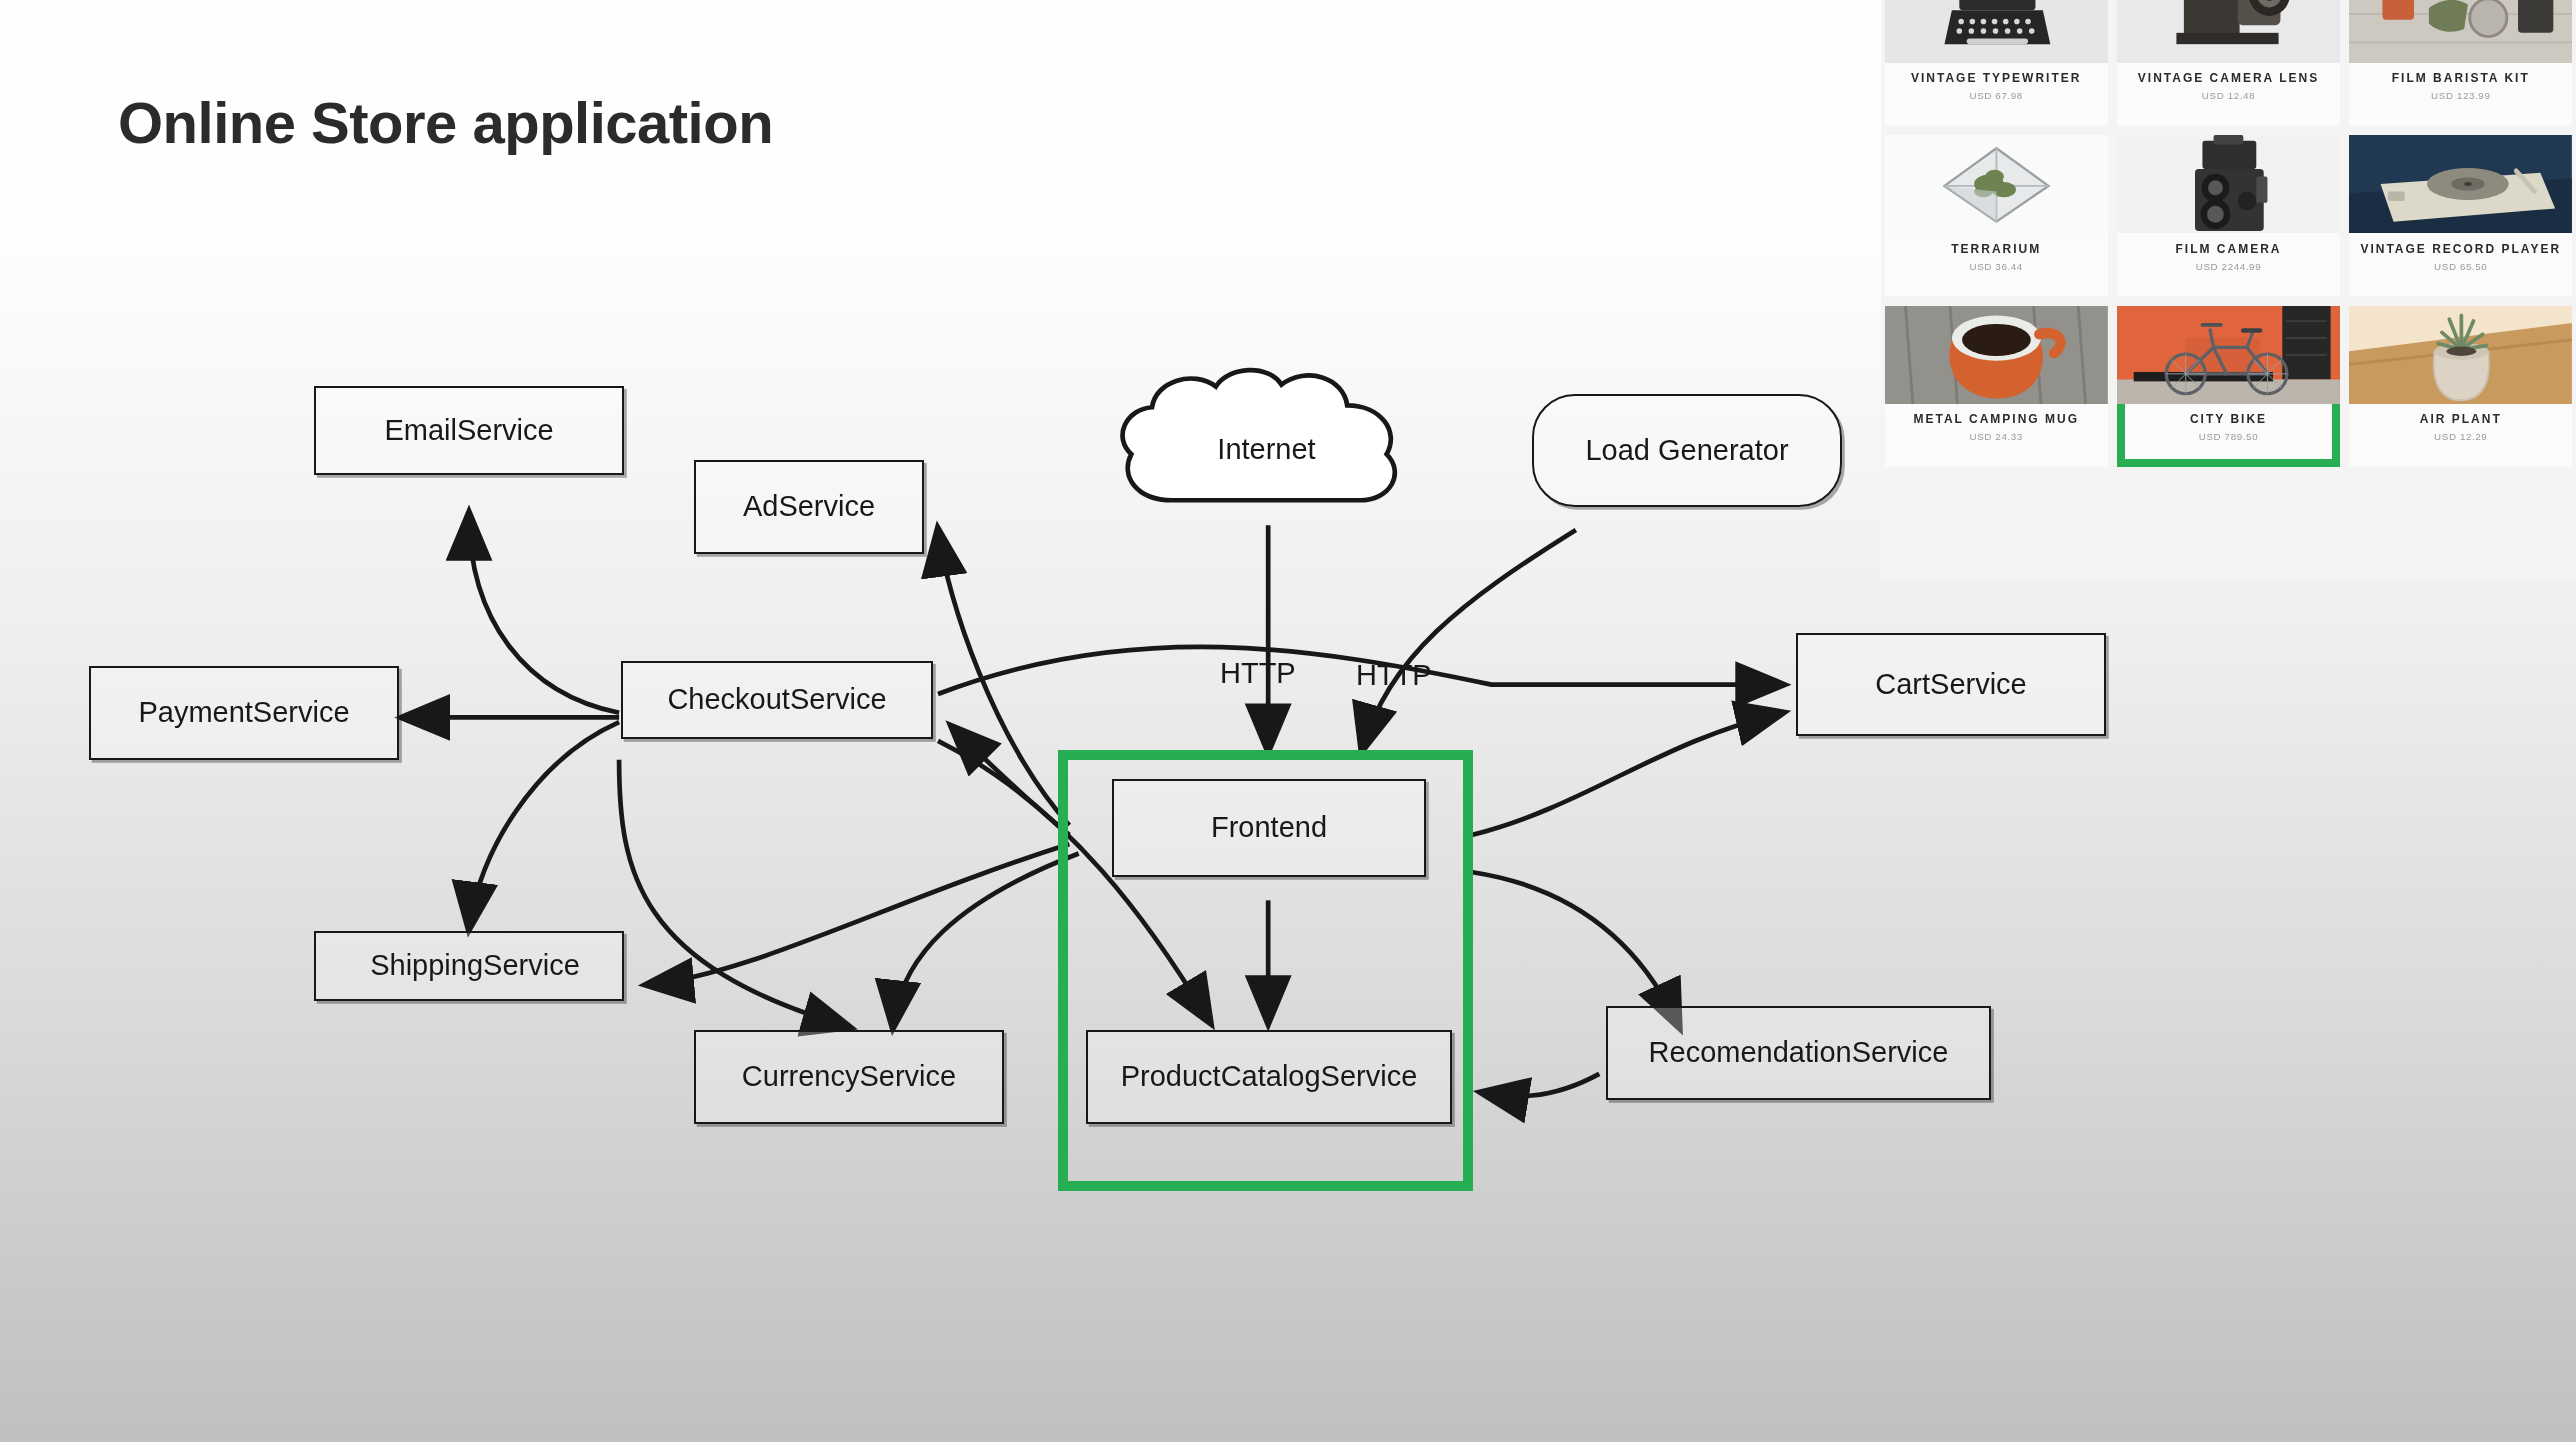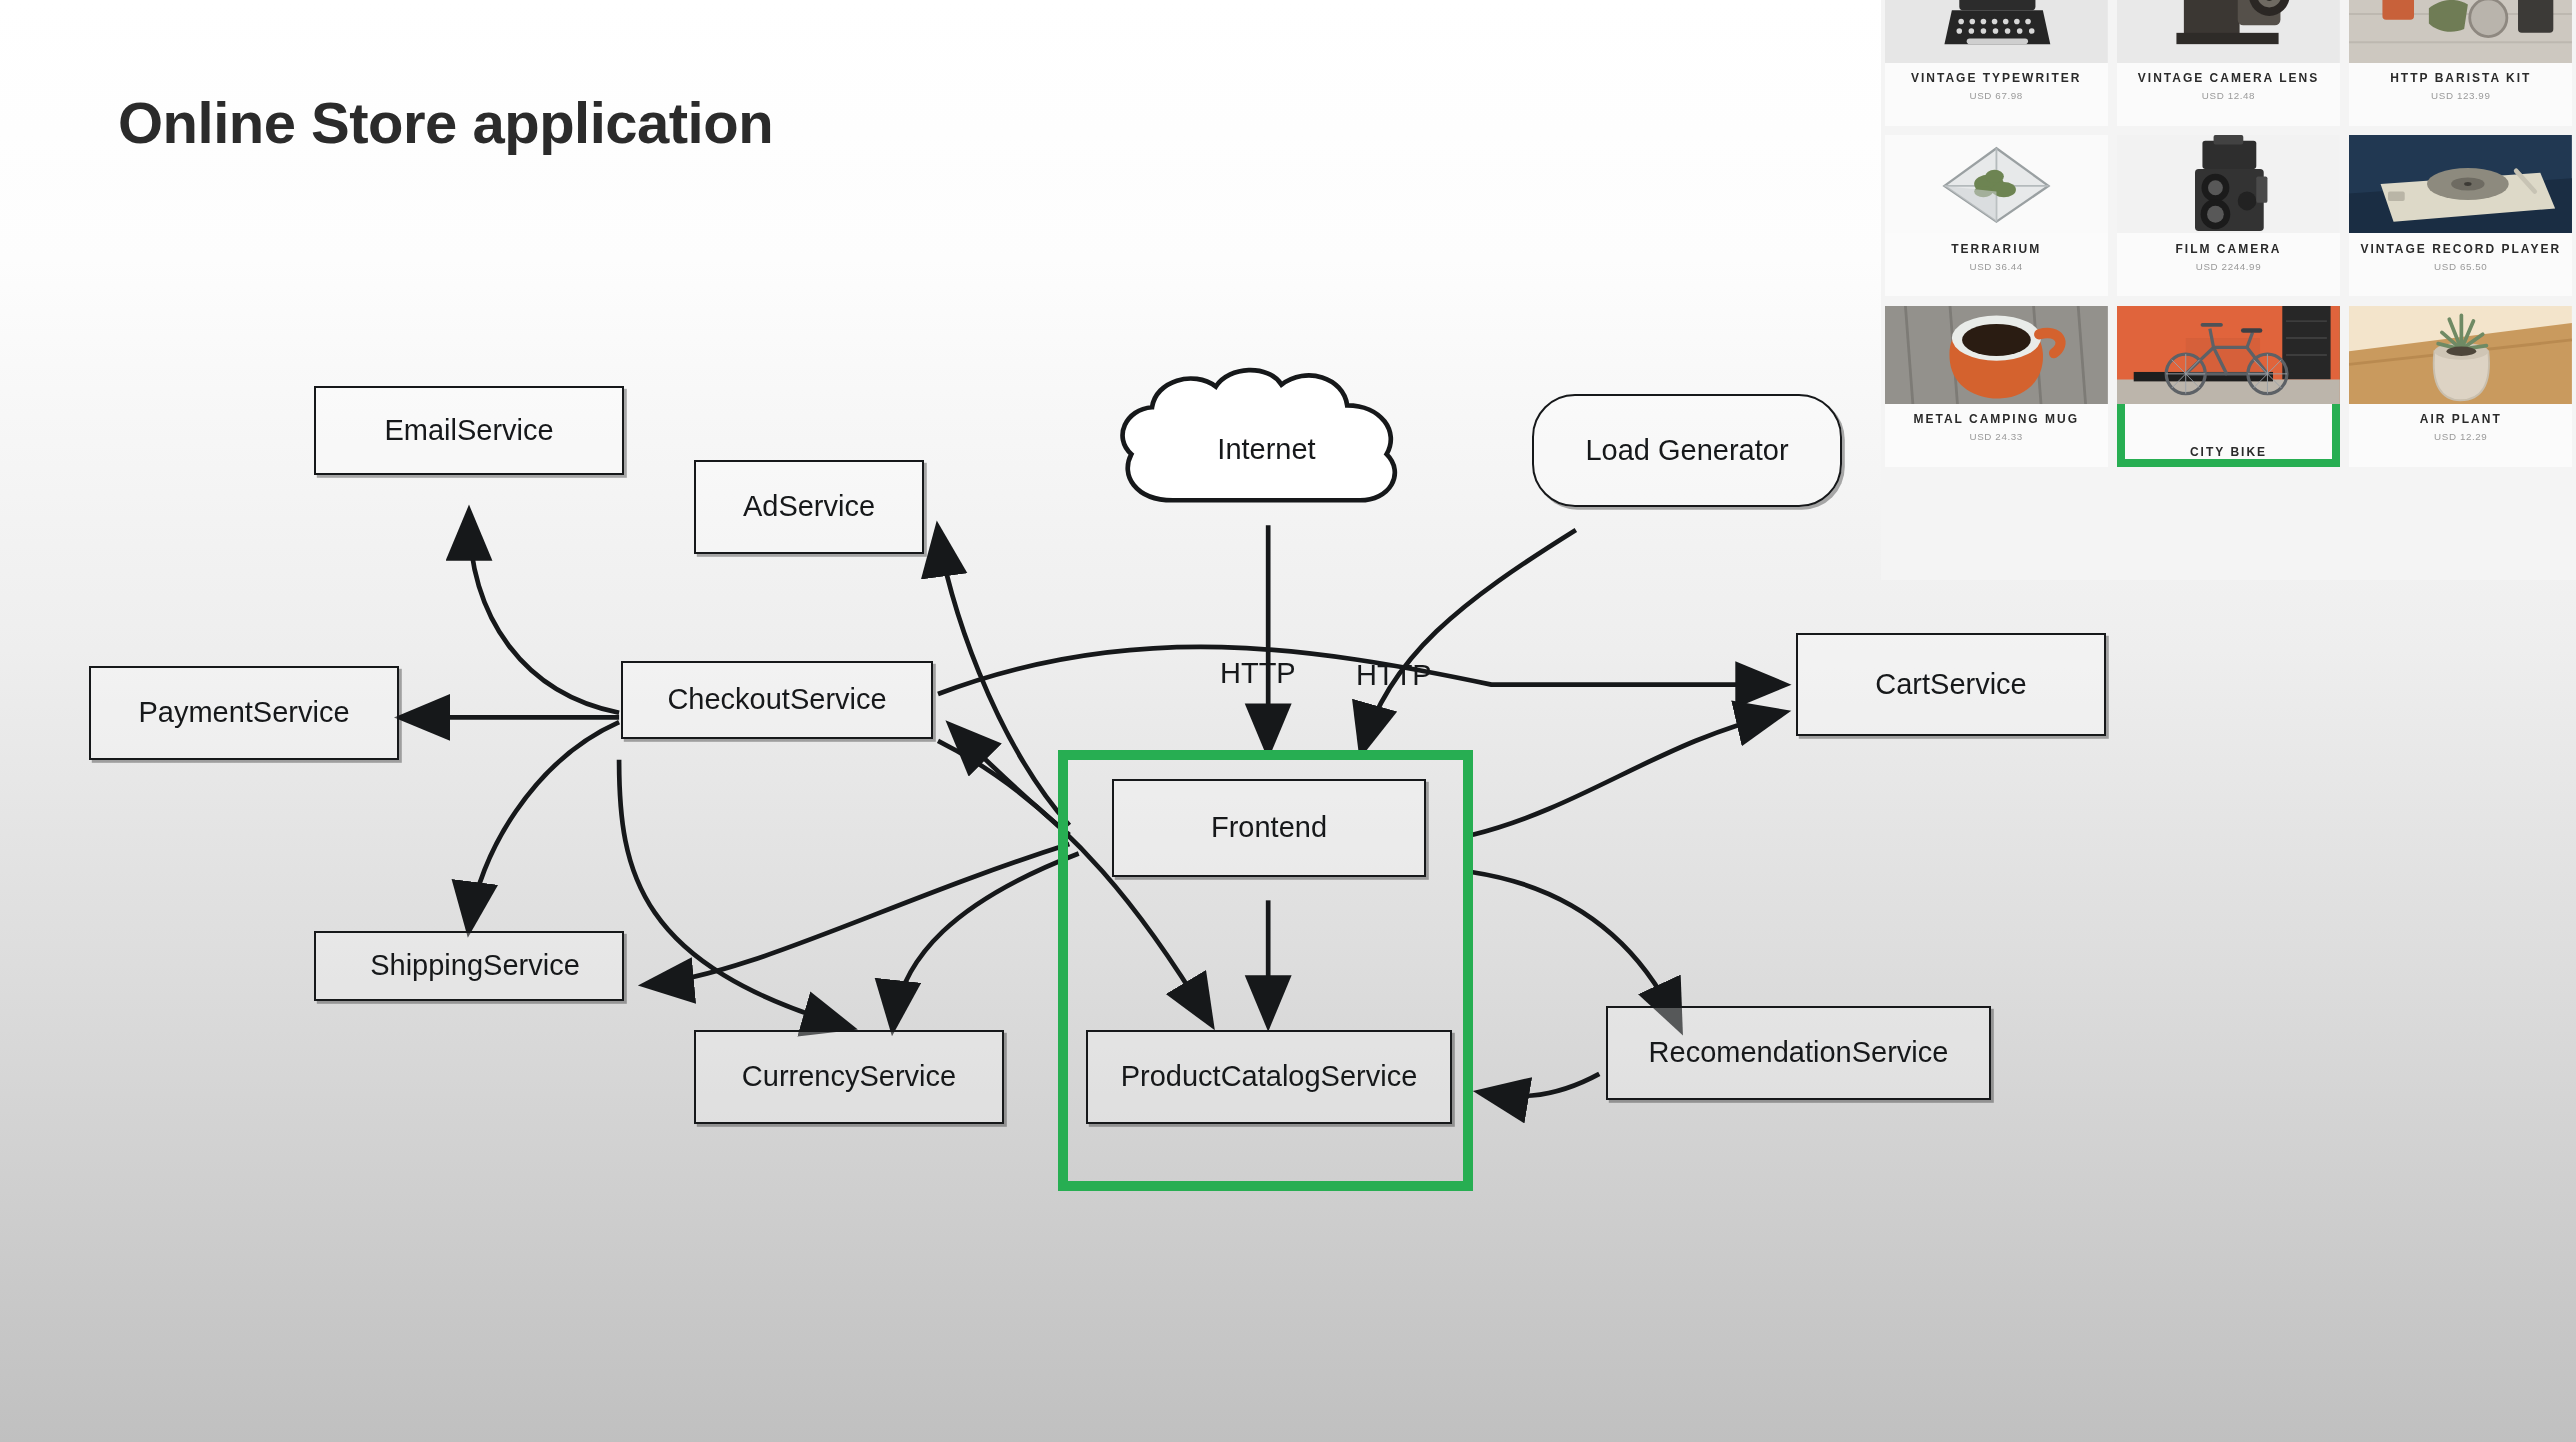--- a/index.html
+++ b/index.html
@@ -121,21 +121,20 @@
     position: relative;
     background: #fbfbfb;
     display: flex;
     flex-direction: column;
     overflow: hidden;
   }
   .product-card.selected {
     outline: 8.4px solid #27ae52;
     outline-offset: -8.4px;
     z-index: 3;
-    gap: 33px;
   }
   .product-thumb {
     width: 100%;
     height: 98px;
     position: relative;
     overflow: hidden;
     flex: none;
   }
   .product-thumb svg { display: block; width: 100%; height: 100%; }
   .product-meta {
@@ -340,21 +339,21 @@
             <line x1="0" y1="82" x2="240" y2="82"></line>
           </g>
           <rect x="36" y="14" width="34" height="44" rx="4" fill="#c8613a"></rect>
           <path d="M96,16 C122,6 150,10 160,26" stroke="#7d6a58" stroke-width="9" fill="none" stroke-linecap="round"></path>
           <circle cx="150" cy="56" r="20" fill="#b9b4ac" stroke="#8e8880" stroke-width="3"></circle>
           <path d="M86,46 C98,36 116,34 128,42 L124,68 C110,74 94,70 86,62 Z" fill="#6f7c55"></path>
           <rect x="182" y="30" width="38" height="42" rx="4" fill="#3c3a37"></rect>
         </svg>
       </div>
       <div class="product-meta">
-        <div class="product-name">HTTP BARISTA KIT</div>
+        <div class="product-name">FILM BARISTA KIT</div>
         <div class="product-price">USD 123.99</div>
       </div>
     </div>
 
     <div class="product-card">
       <div class="product-thumb">
         <svg viewBox="0 0 240 104" preserveAspectRatio="none">
           <rect width="240" height="104" fill="#fafafa"></rect>
           <path d="M120,14 L176,54 L120,92 L64,54 Z" fill="#e7e9ea" stroke="#9aa0a2" stroke-width="2.5"></path>
           <path d="M120,14 L120,92" stroke="#b4babc" stroke-width="2"></path>

